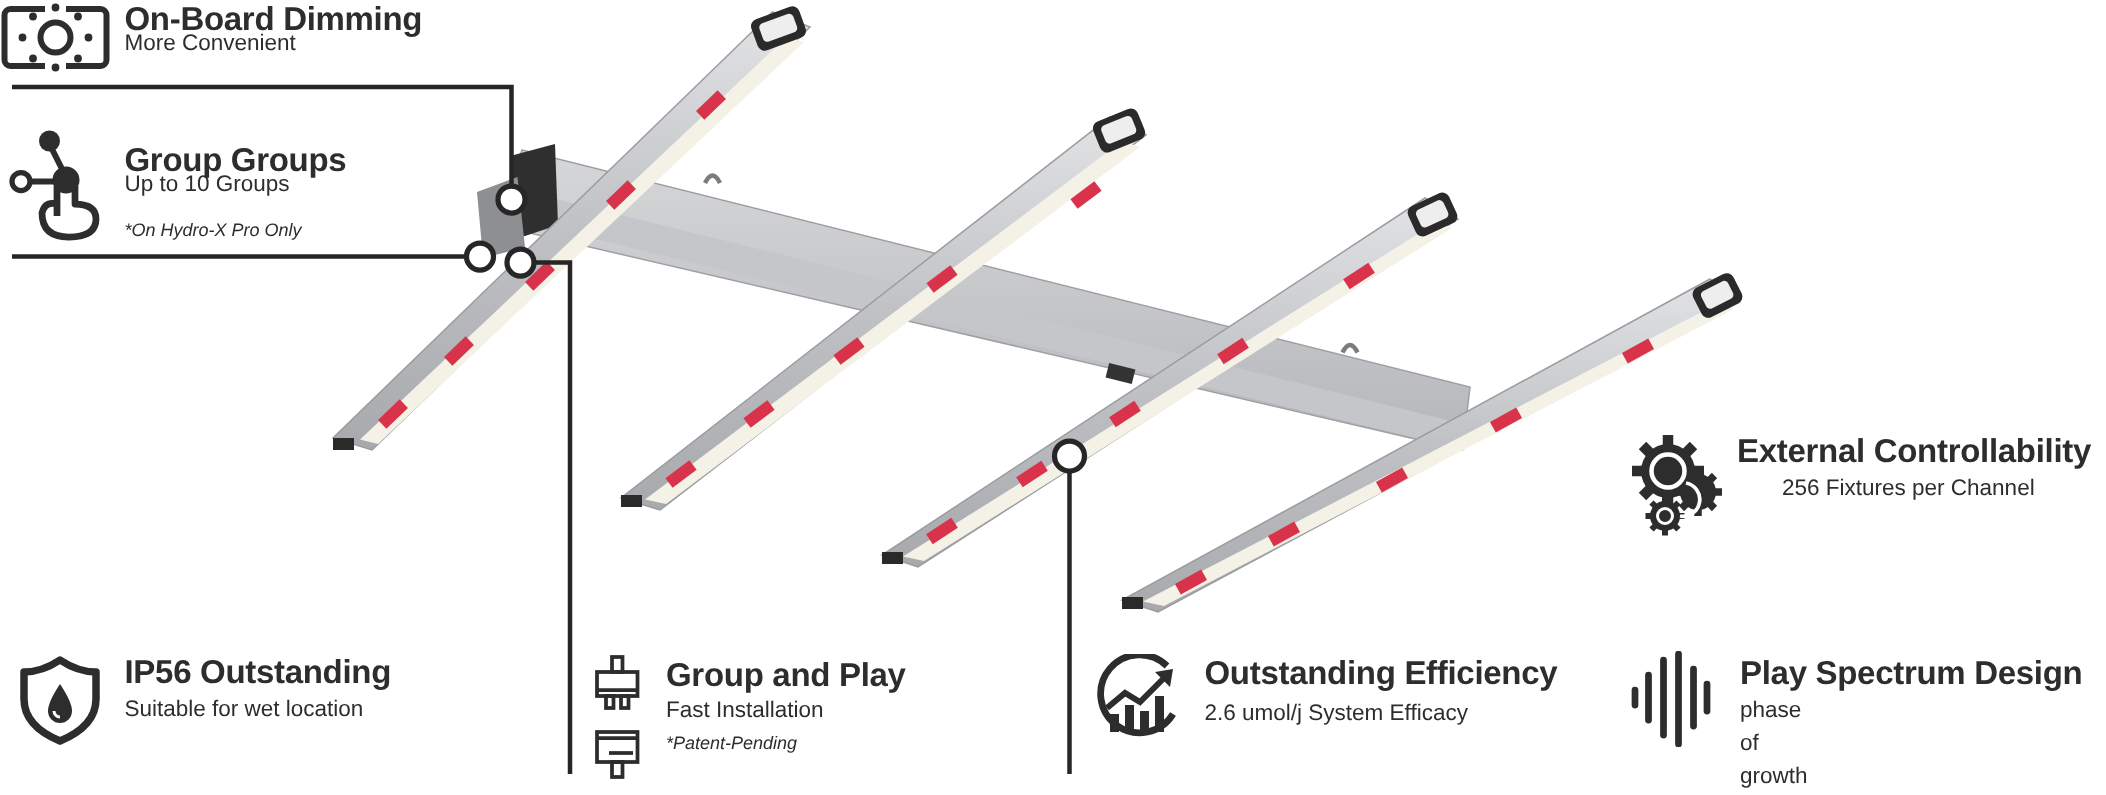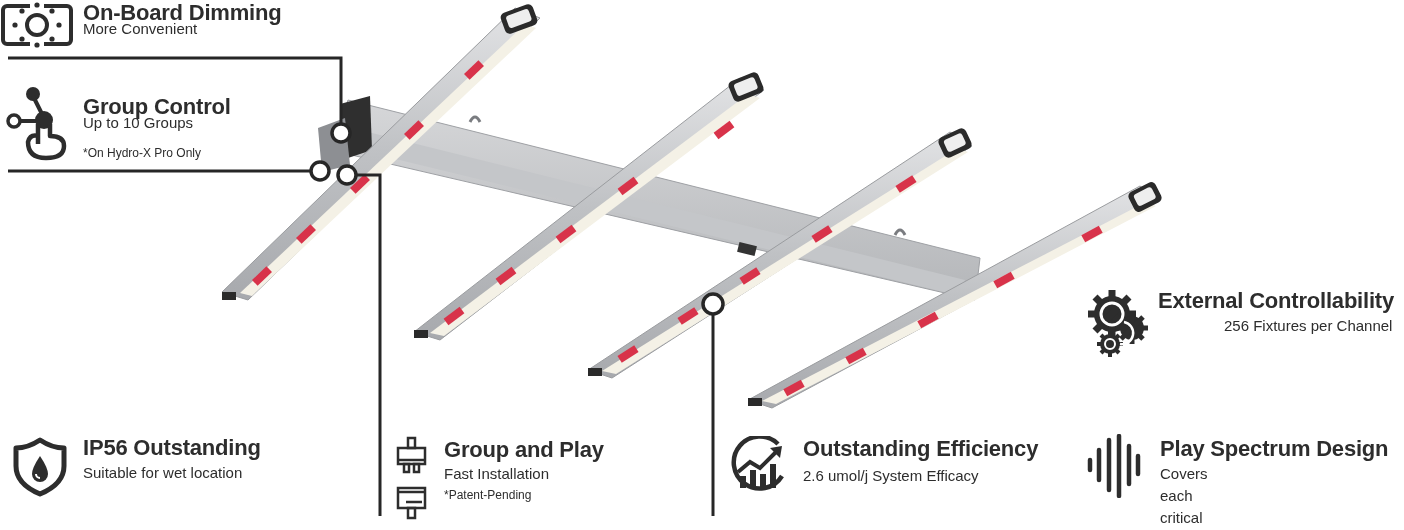--- a/index.html
+++ b/index.html
@@ -1,21 +1,21 @@
 <!DOCTYPE html>
 <html><head>
 <meta charset="utf-8">
 <style>
   html, body { margin:0; padding:0; background:#ffffff; }
   body { width:1404px; height:530px; position:relative; overflow:hidden;
          font-family:"Liberation Sans", "DejaVu Sans", sans-serif; color:#2b2b2b; }
   .feature { position:absolute; }
   .feat-title { position:absolute; font-weight:700; font-size:22px; white-space:nowrap; color:#2d2d2d; letter-spacing:-0.2px; }
   .feat-sub { position:absolute; font-size:15px; white-space:nowrap; color:#2d2d2d; }
-  .feat-note { position:absolute; font-size:12px; white-space:nowrap; color:#2d2d2d; }
+  .feat-note { position:absolute; font-size:12px; font-style:italic; white-space:nowrap; color:#2d2d2d; }
   .feat-multi { position:absolute; font-size:15px; line-height:22px; color:#2d2d2d; }
   .icon { position:absolute; }
   .lines { position:absolute; left:0; top:0; }
   .product { position:absolute; left:0; top:0; }
 </style>
 </head>
 <body>
 
 <svg class="product" width="1404" height="530" viewBox="0 0 1404 530">
   <defs>
@@ -131,21 +131,21 @@
 
 <div class="feature">
   <svg class="icon" style="left:6px;top:86px" width="62" height="76" viewBox="0 0 62 76">
     <circle cx="27" cy="8" r="7" fill="#2d2d2d"></circle>
     <line x1="27" y1="10" x2="36" y2="28" stroke="#2d2d2d" stroke-width="4"></line>
     <circle cx="8" cy="35" r="6" fill="none" stroke="#2d2d2d" stroke-width="3.5"></circle>
     <line x1="14" y1="35" x2="30" y2="35" stroke="#2d2d2d" stroke-width="4"></line>
     <circle cx="38" cy="34" r="9" fill="#2d2d2d"></circle>
     <path d="M32 38 L32 58 M32 50 Q24 48 22 56 Q22 72 40 72 Q58 72 58 60 Q58 50 44 50 L44 38" fill="none" stroke="#2d2d2d" stroke-width="4.5" stroke-linejoin="round"></path>
   </svg>
-  <div class="feat-title" style="left:83px;top:94px">Group Control</div>
+  <div class="feat-title" style="left:83px;top:94px">Group Groups</div>
   <div class="feat-sub" style="left:83px;top:114px">Up to 10 Groups</div>
   <div class="feat-note" style="left:83px;top:146px">*On Hydro-X Pro Only</div>
 </div>
 
 <div class="feature">
   <svg class="icon" style="left:1086px;top:288px" width="66" height="72" viewBox="0 0 66 72">
     <g fill="#2d2d2d">
       <circle cx="26" cy="26" r="18"></circle>
       <g stroke="#2d2d2d" stroke-width="7">
         <line x1="26" y1="2" x2="26" y2="50"></line>
@@ -166,21 +166,21 @@
           <line x1="11" y1="56" x2="37" y2="56"></line>
         <line x1="15" y1="47" x2="33" y2="65"></line>
           <line x1="33" y1="47" x2="15" y2="65"></line>
       </g>
     </g>
     <circle cx="26" cy="26" r="11" fill="none" stroke="#fff" stroke-width="3"></circle>
     <path d="M38 34 A10 10 0 1 1 34 56" fill="none" stroke="#fff" stroke-width="2.5"></path>
     <circle cx="24" cy="56" r="5" fill="none" stroke="#fff" stroke-width="2"></circle>
   </svg>
   <div class="feat-title" style="left:1158px;top:288px">External Controllability</div>
-  <div class="feat-sub" style="left:1224px;top:317px">256 Fixtures per Channel</div>
+  <div class="feat-sub" style="left:1188px;top:317px">256 Fixtures per Channel</div>
 </div>
 
 <div class="feature">
   <svg class="icon" style="left:12px;top:436px" width="56" height="62" viewBox="0 0 56 62">
     <path d="M28 4 Q16 12 4 12 L4 30 Q4 48 28 58 Q52 48 52 30 L52 12 Q40 12 28 4 Z" fill="none" stroke="#2d2d2d" stroke-width="5" stroke-linejoin="round"></path>
     <path d="M28 20 Q20 32 20 38 A8 8 0 0 0 36 38 Q36 32 28 20 Z" fill="#2d2d2d"></path>
     <path d="M24 38 A4 4 0 0 0 28 42" fill="none" stroke="#fff" stroke-width="2"></path>
   </svg>
   <div class="feat-title" style="left:83px;top:435px">IP56 Outstanding</div>
   <div class="feat-sub" style="left:83px;top:464px">Suitable for wet location</div>
@@ -227,17 +227,16 @@
       <line x1="4" y1="26" x2="4" y2="36"></line>
       <line x1="13" y1="16" x2="13" y2="46"></line>
       <line x1="23" y1="6" x2="23" y2="56"></line>
       <line x1="33" y1="2" x2="33" y2="62"></line>
       <line x1="43" y1="12" x2="43" y2="50"></line>
       <line x1="52" y1="22" x2="52" y2="40"></line>
     </g>
   </svg>
   <div class="feat-title" style="left:1160px;top:436px">Play Spectrum Design</div>
   <div class="feat-multi" style="left:1160px;top:463px">
-    <div>Covers each critical</div>
     <div>phase of growth from</div>
 
   </div>
 </div>
 
 </body></html>

